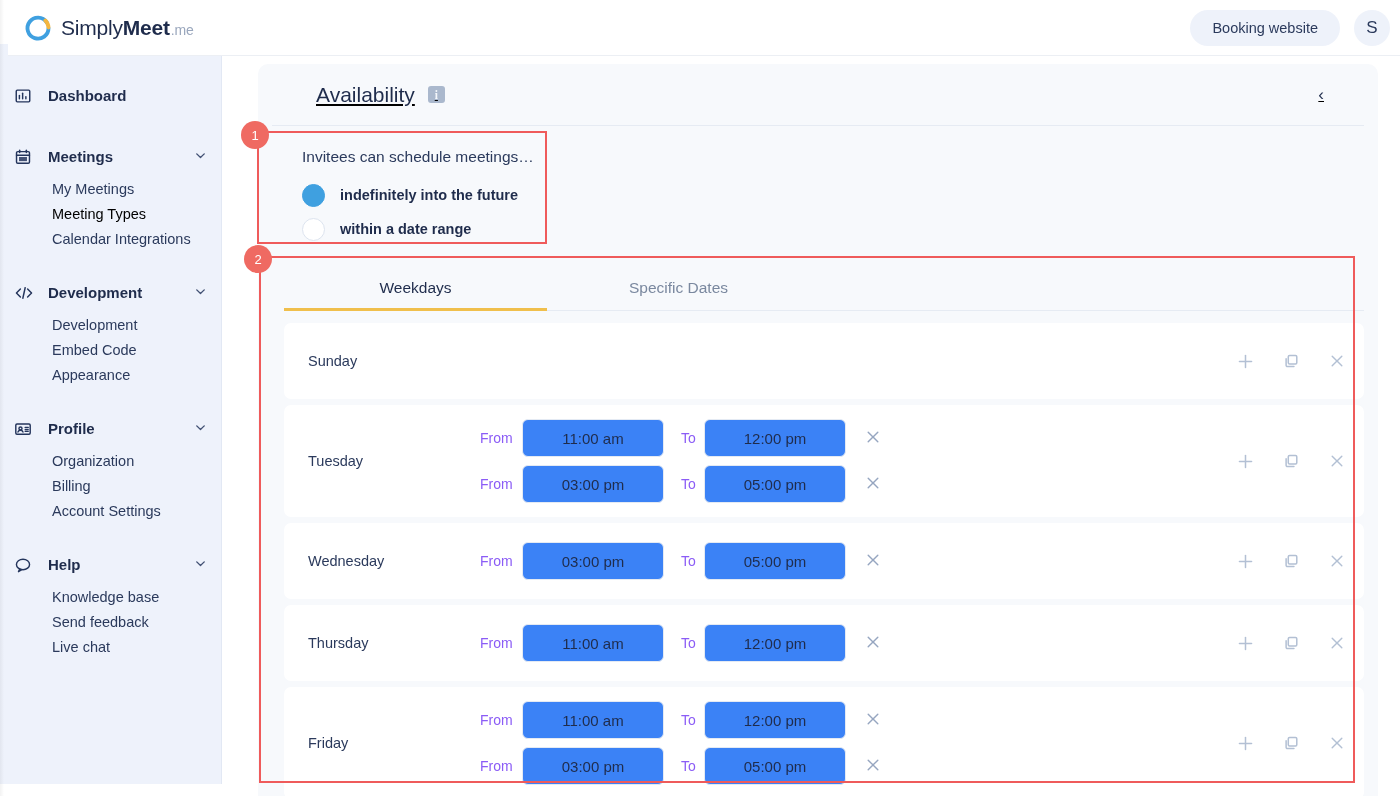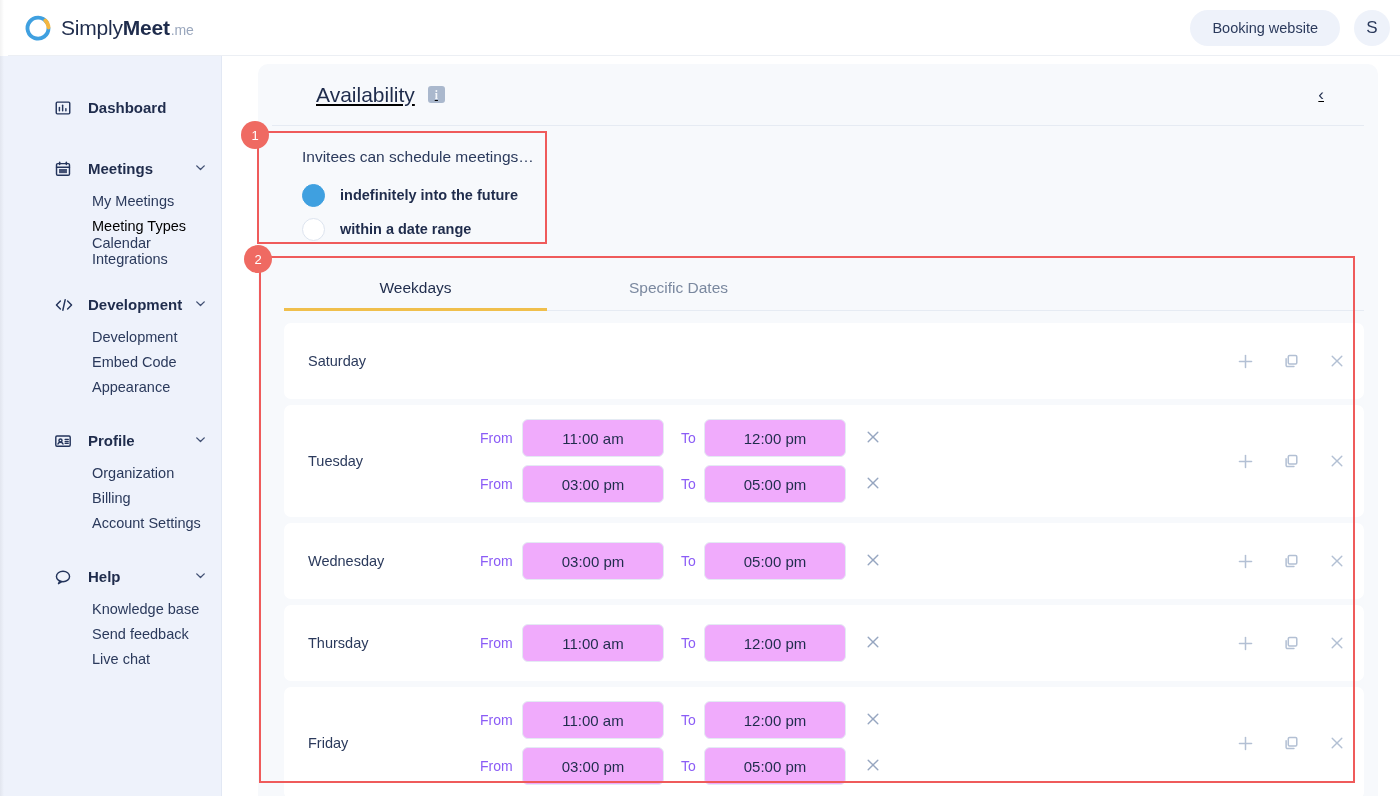--- a/index.html
+++ b/index.html
@@ -36,26 +36,25 @@
   }
   .avatar {
     width: 36px; height: 36px; border-radius: 50%;
     background: #eef2fa; color: #2b3a5c;
     display: flex; align-items: center; justify-content: center;
     font-size: 17px; cursor: pointer;
   }
 
   
   .sidebar {
-    position: absolute; top: 56px; left: 0; width: 222px; height: 740px;
+    position: absolute; top: 44px; left: 0; width: 222px; height: 740px;
     background: #eef2fb;
     border-right: 1px solid #e2e8f4;
     padding-top: 32px;
     z-index: 10;
-    padding-left: 40px;
   }
   .nav-group { margin-bottom: 2px; }
   .nav-top {
     display: flex; align-items: center;
     height: 39px; padding-left: 14px; padding-right: 14px;
     cursor: pointer;
   }
   .nav-ico {
     width: 22px; flex: 0 0 22px; height: 20px;
     display: flex; align-items: center; justify-content: flex-start;
@@ -149,21 +148,21 @@
   .day-name {
     width: 172px; flex: 0 0 172px;
     font-size: 14.5px; color: #2b3a5c;
   }
   .slots { flex: 1; display: flex; flex-direction: column; gap: 8px; padding: 14px 0; }
   .slot { display: flex; align-items: center; }
   .slot-lbl { font-size: 14px; color: #8b5cf6; width: 42px; }
   .slot-lbl.to { width: 40px; padding-left: 17px; }
   .time-field {
     width: 142px; height: 38px;
-    background: #f0abfc; border: 1px solid #e4eaf3; border-radius: 6px;
+    background: #3b82f6; border: 1px solid #e4eaf3; border-radius: 6px;
     font-size: 15px; color: #1f2c4c; font-family: inherit;
     text-align: center; cursor: pointer;
     display: flex; align-items: center; justify-content: center;
   }
   .slot-x {
     width: 30px; text-align: center; color: #96a6c0;
     font-size: 15px; cursor: pointer; margin-left: 12px;
   }
   .row-actions {
     display: flex; align-items: center; gap: 28px;
@@ -335,21 +334,21 @@
           </div>
       </div>
 
       <div class="tabs">
         <div class="tab t1 active">Weekdays</div>
         <div class="tab t2">Specific Dates</div>
       </div>
 
       <div class="days" id="days">
           <div class="day-row">
-            <div class="day-name">Saturday</div>
+            <div class="day-name">Sunday</div>
             <div class="slots"></div>
             <div class="row-actions">
               <span class="act">
                 <svg viewBox="0 0 18 18" width="17" height="17">
                   <line x1="9" y1="2.6" x2="9" y2="15.4" fill="none" stroke="currentColor" stroke-width="1.6" stroke-linecap="round" stroke-linejoin="round"></line>
                   <line x1="2.6" y1="9" x2="15.4" y2="9" fill="none" stroke="currentColor" stroke-width="1.6" stroke-linecap="round" stroke-linejoin="round"></line>
                 </svg>
               </span>
               <span class="act">
                 <svg viewBox="0 0 18 18" width="17" height="17">

